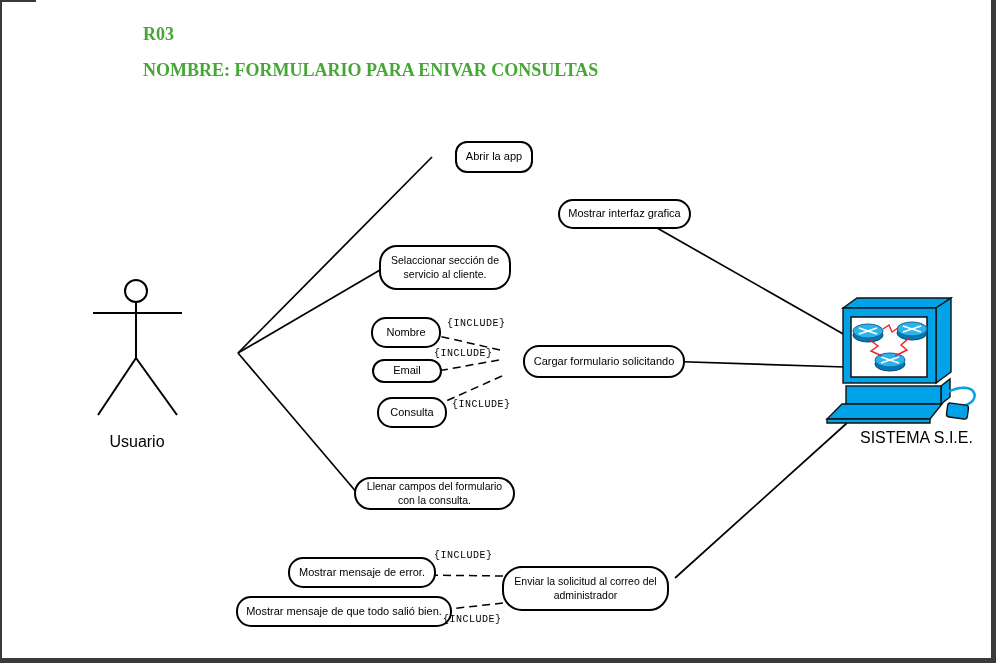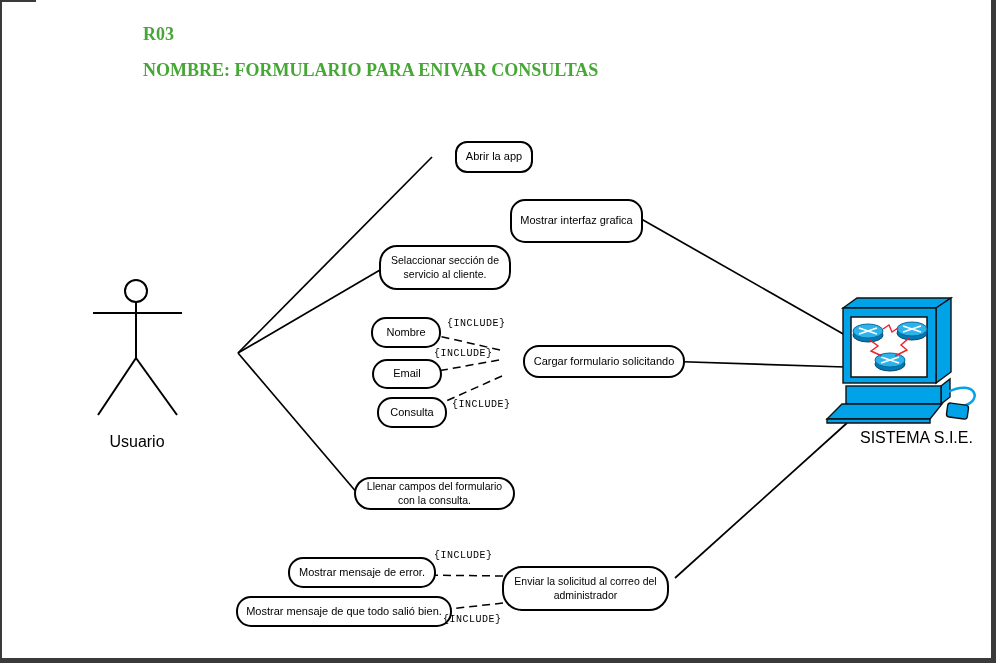--- a/index.html
+++ b/index.html
@@ -115,25 +115,25 @@
 
       <polygon points="842,404 942,404 930,419 827,419" fill="var(--cyan)"></polygon>
       <polygon points="827,419 930,419 930,423 827,423" fill="var(--cyan)"></polygon>
 
       <path d="M948,392 C976,378 984,402 962,406" fill="none" stroke="var(--cyan)" stroke-width="2.5"></path>
       <rect x="947" y="404" width="21" height="14" rx="3" fill="var(--cyan)" transform="rotate(8 957 411)"></rect>
     </g>
   </svg>
 
   <div class="uc nowrap" style="left:431px;top:141px;width:78px;height:32px;border-radius:12px">Abrir la app</div>
-  <div class="uc nowrap" style="left:486px;top:199px;width:133px;height:44px;border-radius:15px">Mostrar interfaz grafica</div>
+  <div class="uc nowrap" style="left:534px;top:199px;width:133px;height:30px;border-radius:15px">Mostrar interfaz grafica</div>
   <div class="uc small" style="left:379px;top:245px;width:132px;height:45px;border-radius:18px">Selaccionar sección de
 servicio al cliente.</div>
   <div class="uc nowrap" style="left:347px;top:317px;width:70px;height:31px;border-radius:15px">Nombre</div>
-  <div class="uc nowrap" style="left:348px;top:359px;width:70px;height:30px;border-radius:15px">Email</div>
+  <div class="uc nowrap" style="left:348px;top:359px;width:70px;height:24px;border-radius:15px">Email</div>
   <div class="uc nowrap" style="left:353px;top:397px;width:70px;height:31px;border-radius:15px">Consulta</div>
   <div class="uc nowrap" style="left:499px;top:345px;width:162px;height:33px;border-radius:16px">Cargar formulario solicitando</div>
   <div class="uc small" style="left:354px;top:477px;width:161px;height:33px;border-radius:20px">Llenar campos del formulario
 con la consulta.</div>
   <div class="uc nowrap" style="left:212px;top:596px;width:216px;height:31px;border-radius:15px">Mostrar mensaje de que todo salió bien.</div>
   <div class="uc nowrap" style="left:264px;top:557px;width:148px;height:31px;border-radius:15px">Mostrar mensaje de error.</div>
   <div class="uc small" style="left:502px;top:566px;width:167px;height:45px;border-radius:20px">Enviar la solicitud al correo del
 administrador</div>
 
   <div class="inc" style="left:447px;top:318px">{INCLUDE}</div>

